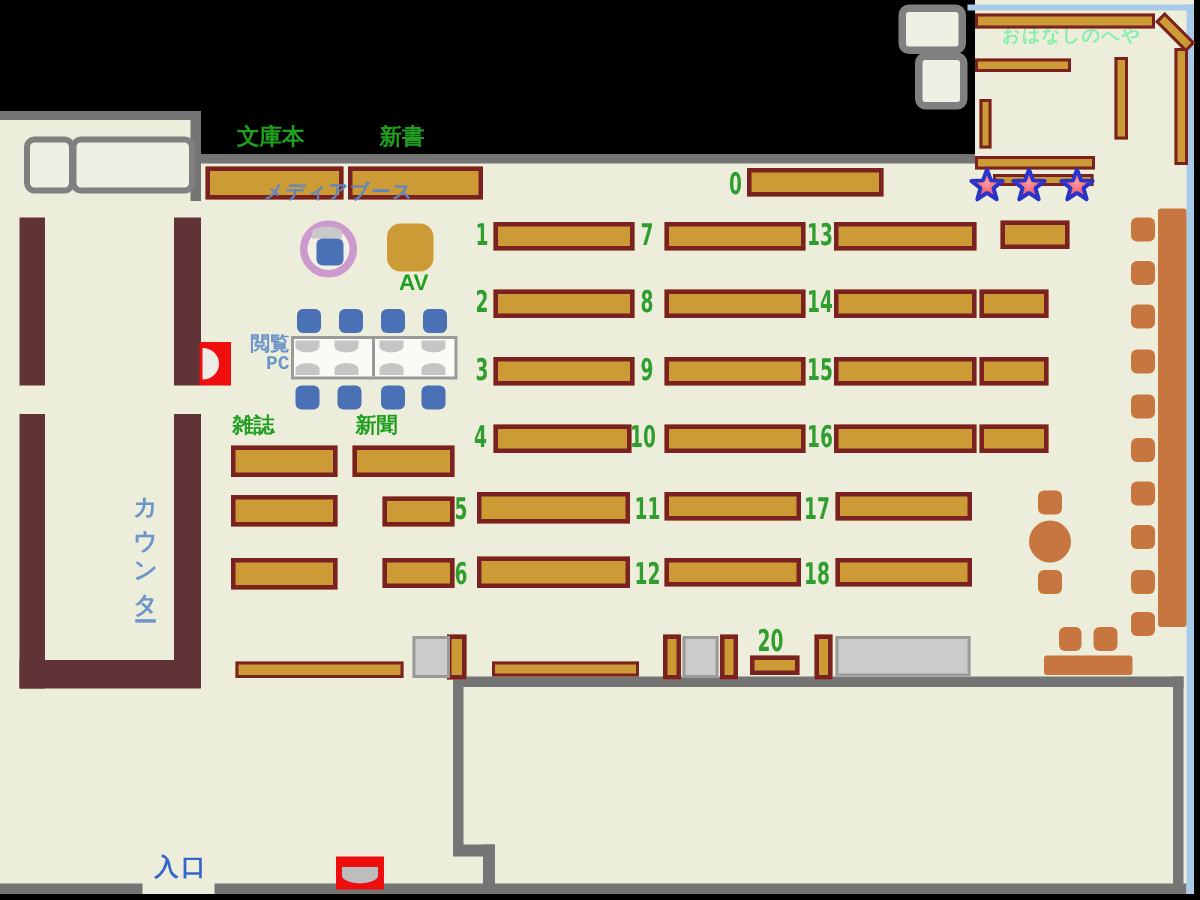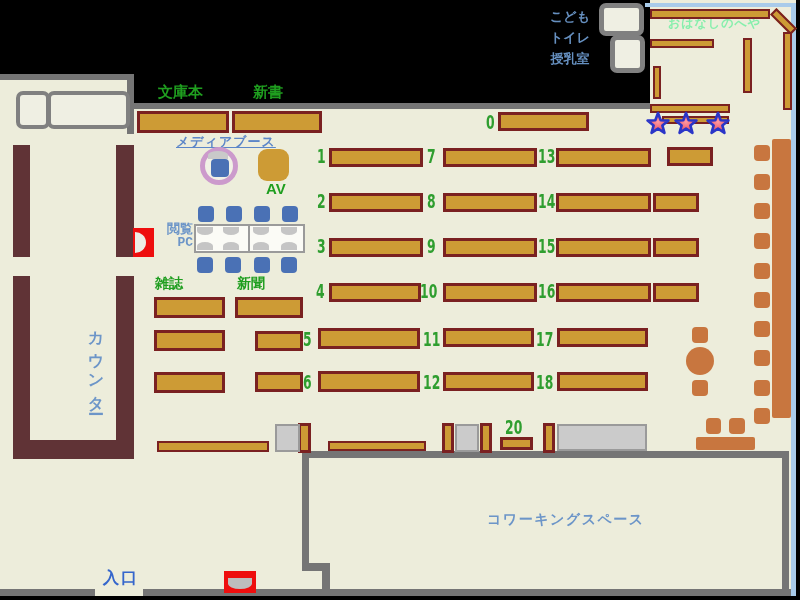--- a/index.html
+++ b/index.html
@@ -45,46 +45,41 @@
   <div class="wall" style="left:302px;top:563px;width:28px;height:8px;"></div>
   <div class="wall" style="left:322px;top:563px;width:8px;height:33px;"></div>
   <div class="wall" style="left:782px;top:451px;width:7px;height:145px;"></div>
   <div class="wall" style="left:0;top:589px;width:95px;height:7px;"></div>
   <div class="wall" style="left:143px;top:589px;width:648px;height:7px;"></div>
   <div class="bwall" style="left:645px;top:3px;width:151px;height:4px;"></div>
   <div class="bwall" style="left:791px;top:3px;width:5px;height:593px;"></div>
 
   <div class="roombox" style="left:599px;top:3px;width:45px;height:33px;"></div>
   <div class="roombox" style="left:610px;top:35px;width:35px;height:38px;"></div>
-  <div class="blabel" style="left:546px;top:6px;width:48px;text-align:center;font-size:13px;line-height:21px;color:#6690C0;">
-    <span style="position:static;display:block;">こども</span>
-    <span style="position:static;display:block;">トイレ</span>
-    <span style="position:static;display:block;">授乳室</span>
-  </div>
 
   <div class="deskbox" style="left:16px;top:91px;width:34px;height:38px;"></div>
   <div class="deskbox" style="left:47px;top:91px;width:83px;height:38px;"></div>
 
   <div class="counter" style="left:13px;top:145px;width:17px;height:112px;"></div>
   <div class="counter" style="left:13px;top:276px;width:17px;height:183px;"></div>
   <div class="counter" style="left:116px;top:145px;width:18px;height:112px;"></div>
   <div class="counter" style="left:116px;top:276px;width:18px;height:164px;"></div>
   <div class="counter" style="left:13px;top:440px;width:121px;height:19px;"></div>
   <div class="blabel" style="left:85px;top:320px;writing-mode:vertical-rl;font-size:16px;letter-spacing:3px;">カウンター</div>
   <div class="redbox" style="left:133px;top:228px;width:21px;height:29px;">
     <div style="left:2px;top:4px;width:11px;height:21px;background:#EDEDE5;border-radius:0 100% 100% 0 / 0 50% 50% 0;"></div>
   </div>
 
   <div class="glabel" style="left:158px;top:84px;">文庫本</div>
   <div class="glabel" style="left:253px;top:84px;">新書</div>
   <div class="shelf" style="left:137px;top:111px;width:92px;height:22px;"></div>
   <div class="shelf" style="left:232px;top:111px;width:90px;height:22px;"></div>
   <div class="shelf" style="left:498px;top:112px;width:91px;height:19px;"></div>
 
-  <div class="blabel" style="left:176px;top:133px;font-size:13px;letter-spacing:1px;color:#5C86C8;text-decoration:underline;">メディアブース</div>
+  <div class="blabel" style="left:176px;top:119px;font-size:13px;letter-spacing:1px;color:#5C86C8;">メディアブース</div>
   <div style="left:200px;top:147px;width:38px;height:38px;border:5px solid var(--ring-purple,#CC9ACC);border-radius:50%;background:#F1F1E6;"></div>
   <div class="semi-up" style="left:208px;top:151px;width:20px;height:8px;background:#C9C9C9;"></div>
   <div class="chair" style="left:211px;top:159px;width:18px;height:18px;"></div>
 
   <div class="obox" style="left:258px;top:149px;width:31px;height:32px;border-radius:9px;background:var(--shelf-fill,#CD9B35);"></div>
   <div class="glabel" style="left:266px;top:181px;">AV</div>
 
   <div class="blabel glabel" style="left:163px;top:222px;width:30px;text-align:right;font-size:13px;line-height:14px;">
     <span style="position:static;display:block;">閲覧</span>
     <span style="position:static;display:block;font-family:Liberation Mono, monospace;">PC</span>
@@ -206,20 +201,19 @@
   <div class="ochair" style="left:754px;top:380px;"></div>
   <div class="ochair" style="left:754px;top:408px;"></div>
   <div class="obox" style="left:772px;top:139px;width:19px;height:279px;border-radius:2px;"></div>
   <div class="obox" style="left:686px;top:347px;width:28px;height:28px;border-radius:50%;"></div>
   <div class="ochair" style="left:692px;top:327px;"></div>
   <div class="ochair" style="left:692px;top:380px;"></div>
   <div class="ochair" style="left:706px;top:418px;width:15px;"></div>
   <div class="ochair" style="left:729px;top:418px;"></div>
   <div class="obox" style="left:696px;top:437px;width:59px;height:13px;border-radius:2px;"></div>
 
-  <div class="blabel" style="left:487px;top:511px;font-size:14px;letter-spacing:1.5px;">コワーキングスペース</div>
 
   <div class="blabel" style="left:103px;top:568px;font-size:16px;letter-spacing:2px;color:#3566CC;">入口</div>
   <div class="redbox" style="left:224px;top:571px;width:32px;height:22px;">
     <div class="semi-dn" style="left:4px;top:7px;width:24px;height:11px;background:#BDBDBD;"></div>
   </div>
 
 </div>
 
 </body></html>

